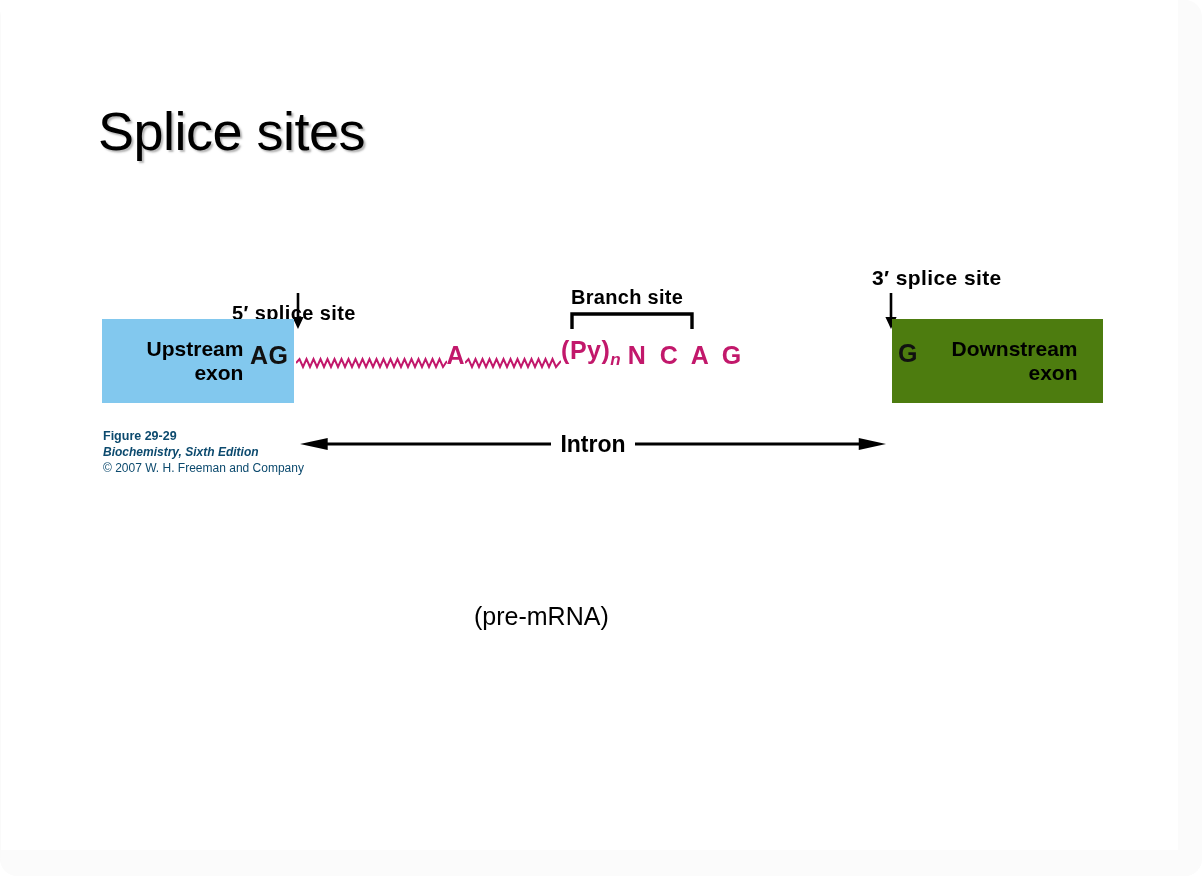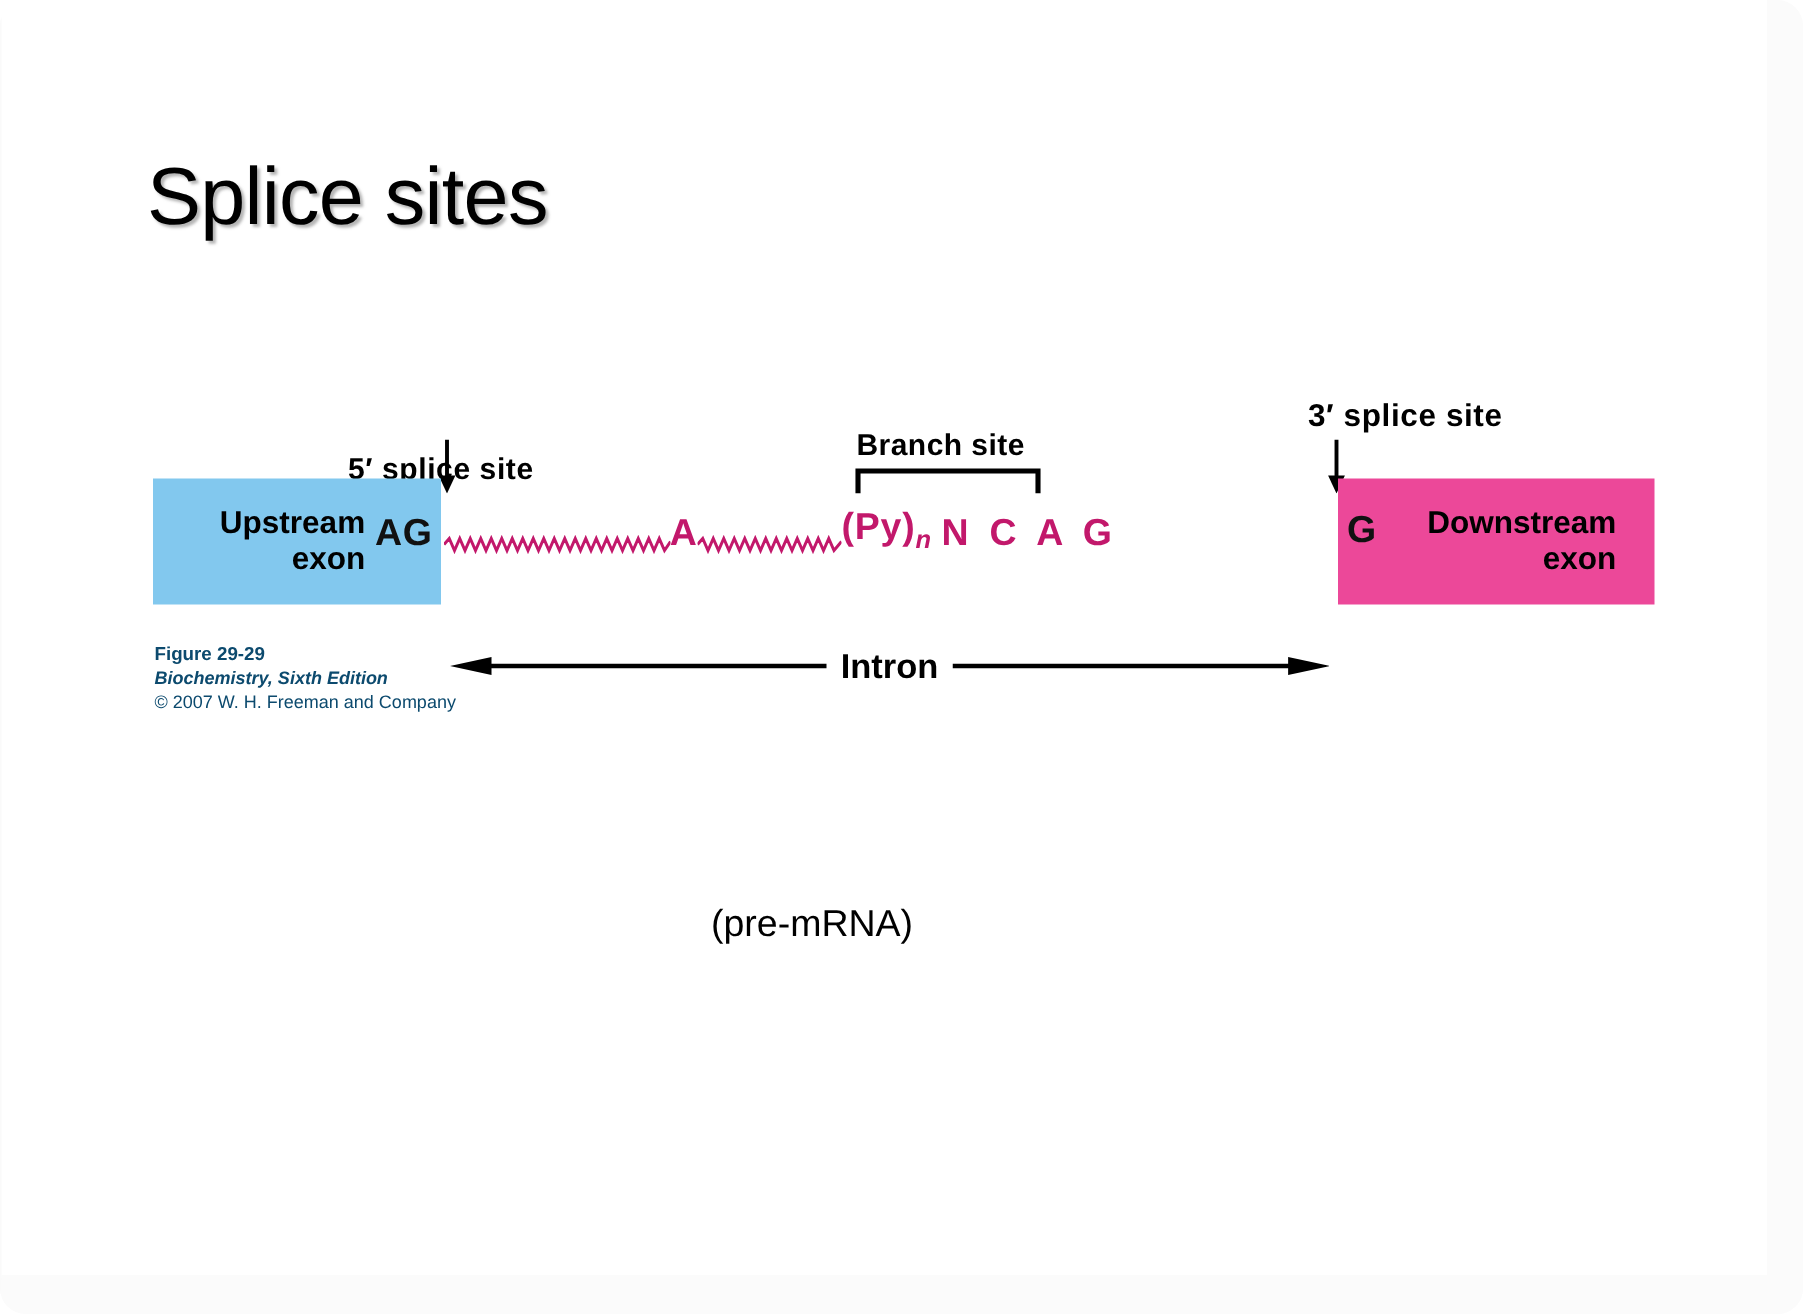--- a/index.html
+++ b/index.html
@@ -97,21 +97,21 @@
   }
   #upstream-exon {
     left: 102px;
     width: 192px;
     background: #82c8ee;
     padding-right: 6px;
   }
   #downstream-exon {
     left: 892px;
     width: 211px;
-    background: #ec4899;
+    background: #4d7c0f;
     padding-left: 34px;
   }
 
   
   #sequence-row {
     position: absolute;
     left: 250px;
     top: 336px;
     height: 34px;
     display: flex;

